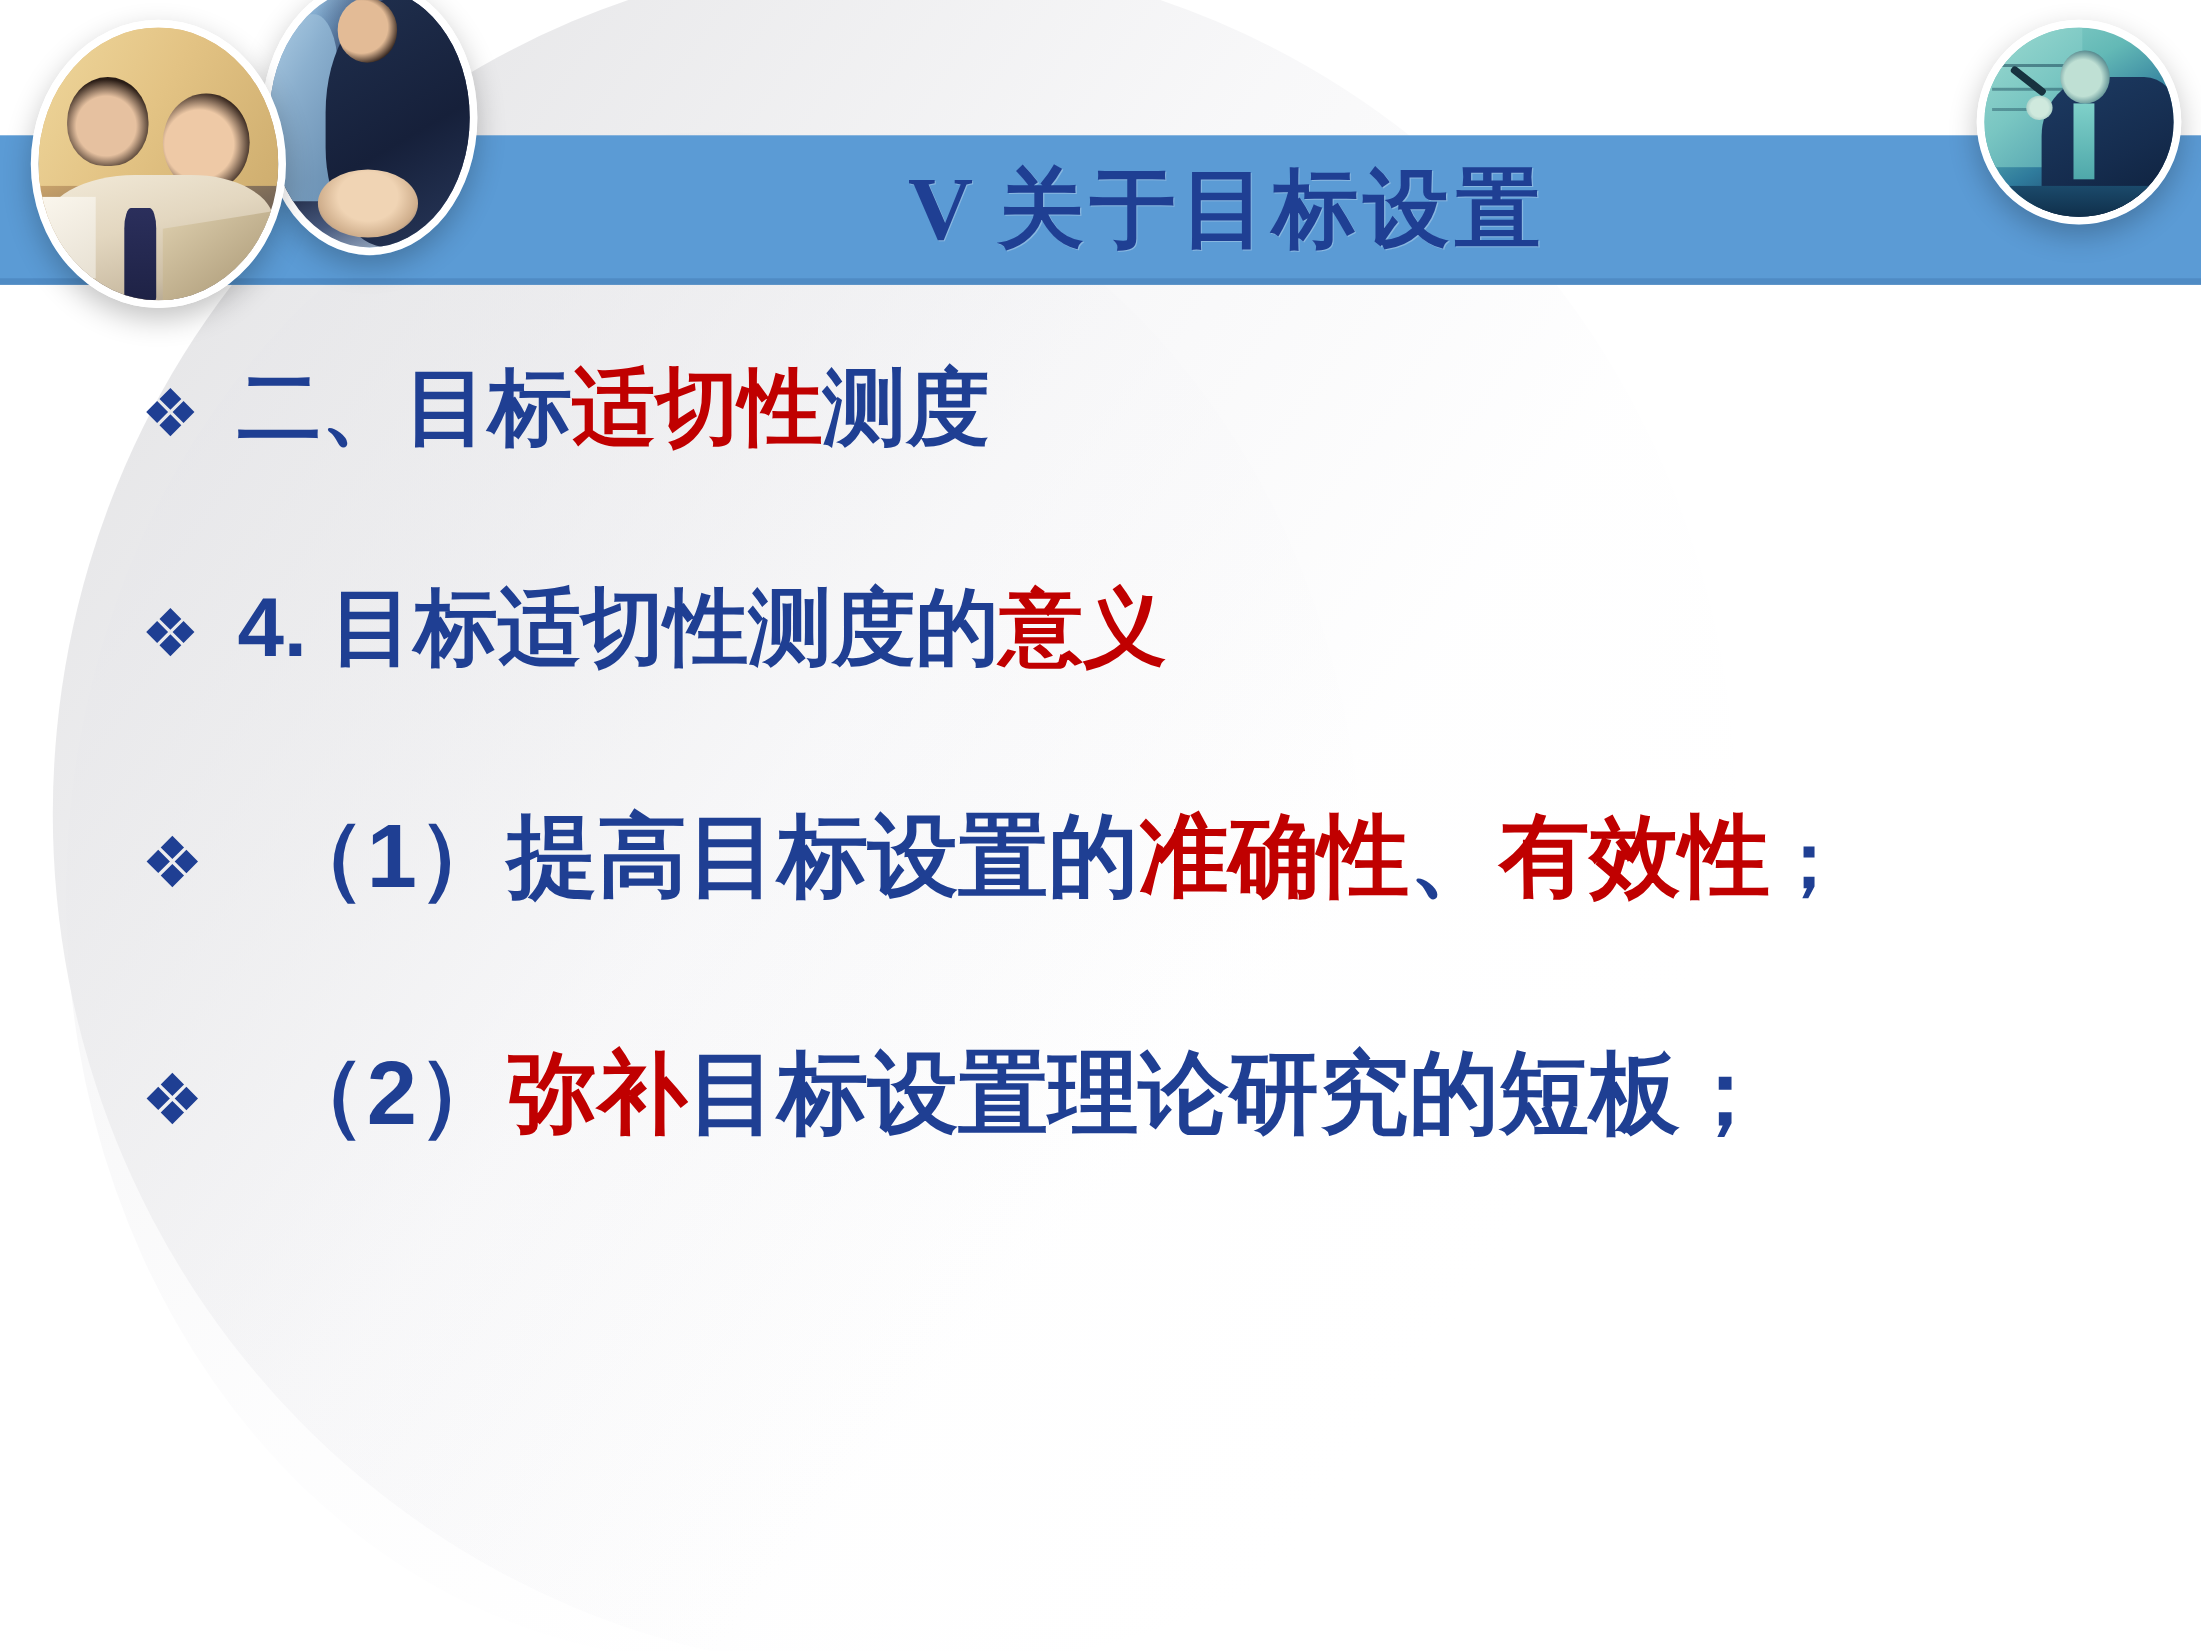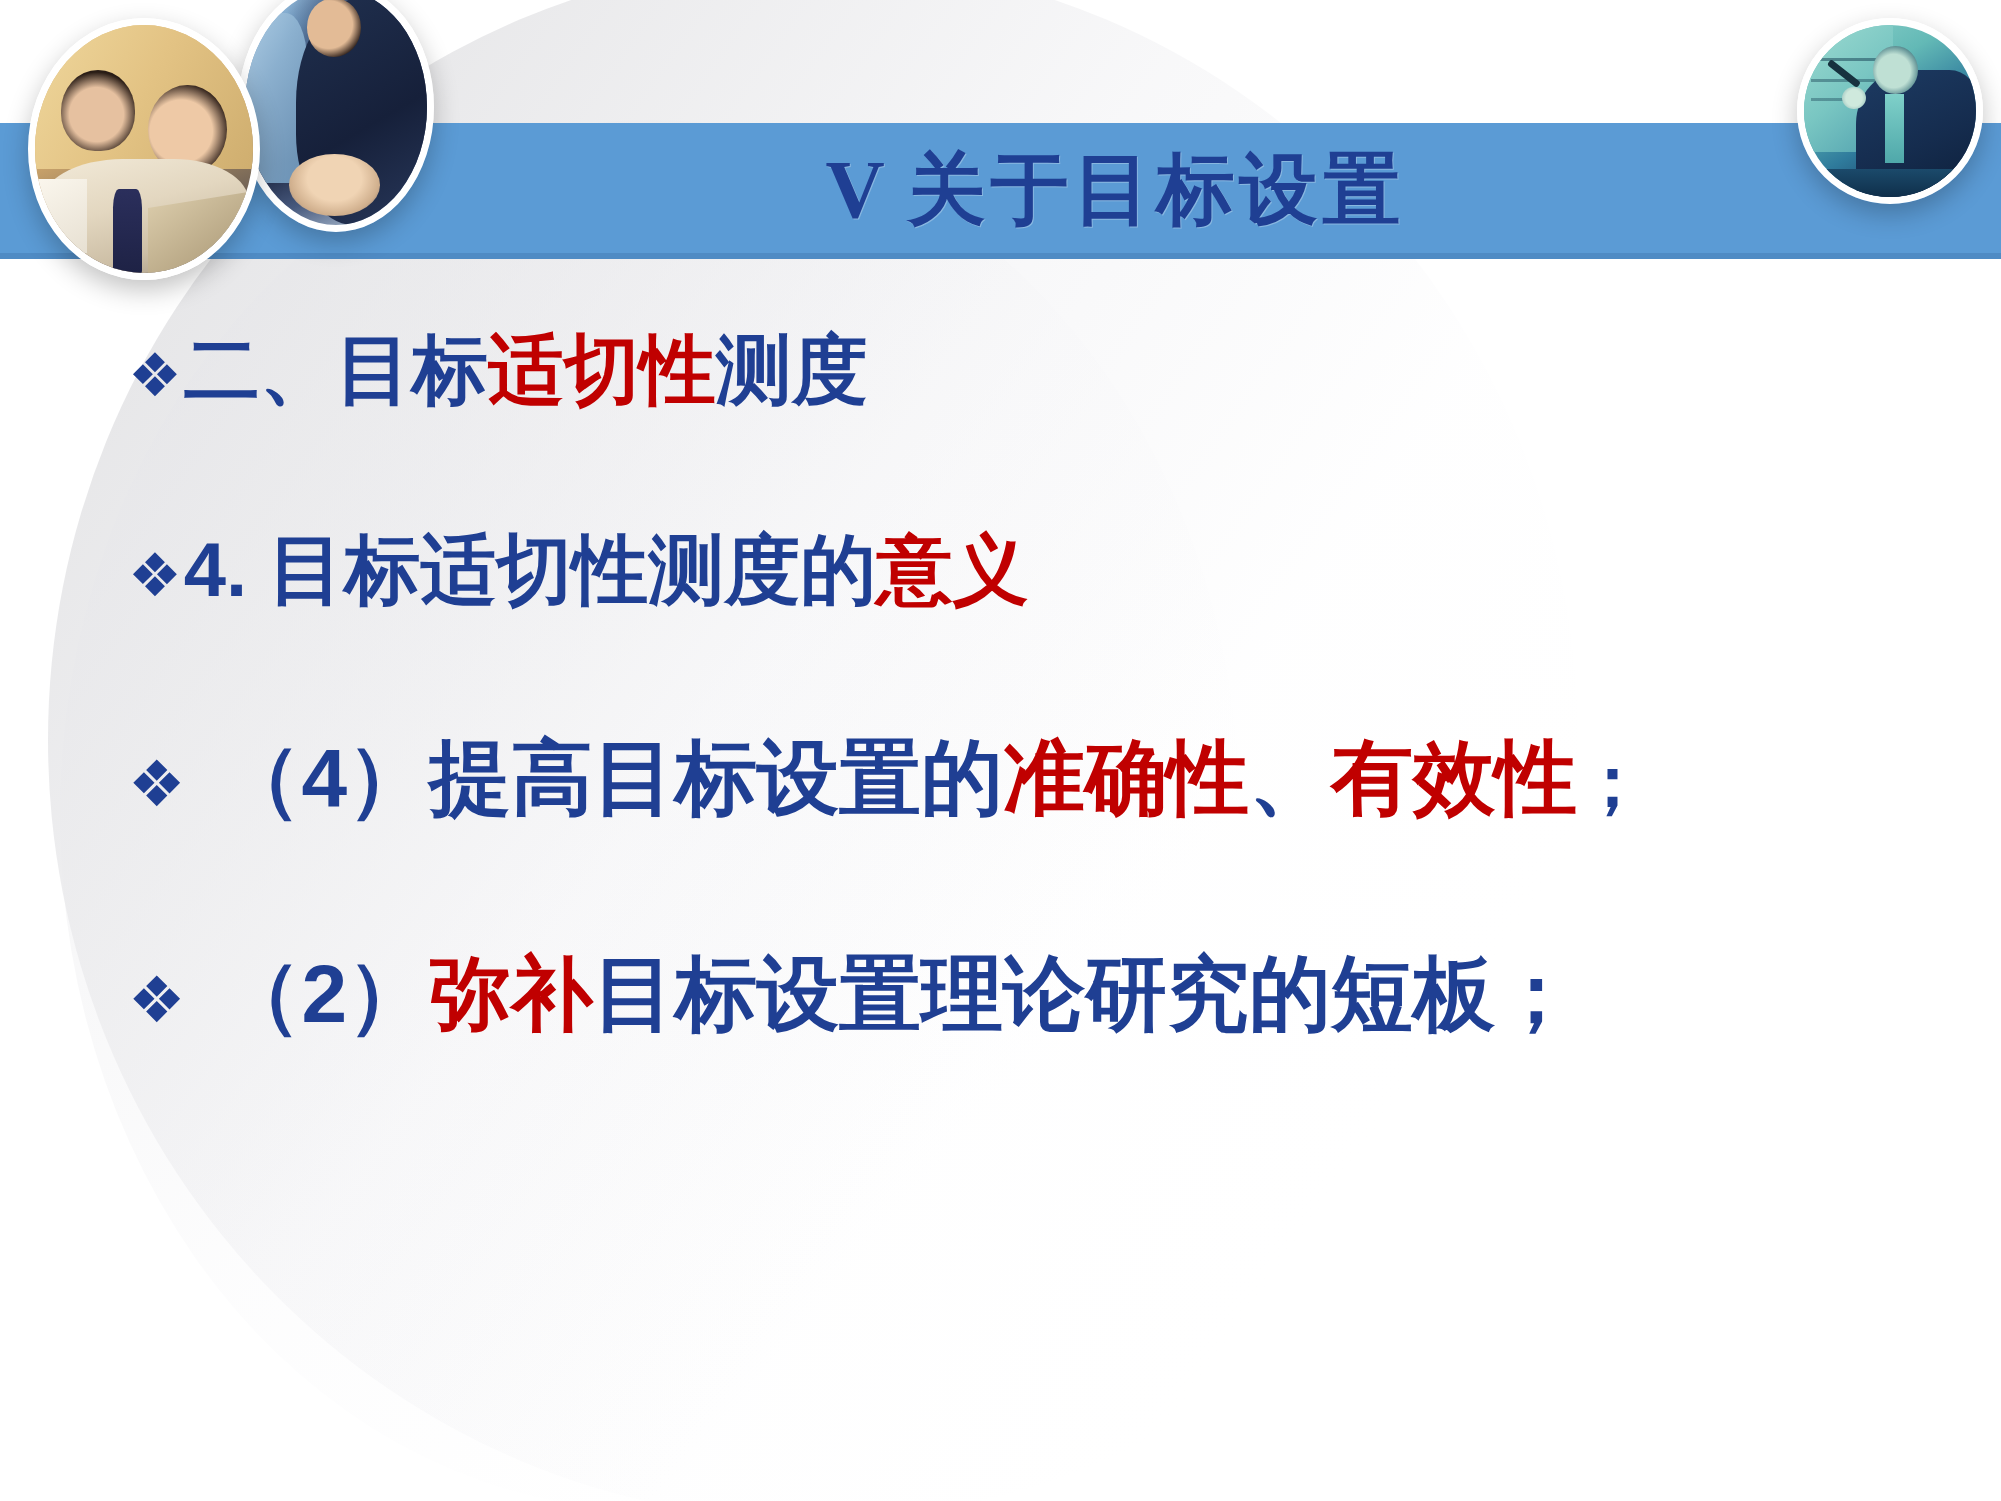--- a/index.html
+++ b/index.html
@@ -187,21 +187,21 @@
     white-space:nowrap;
     color:#1f3f93;
     font-weight:bold;
   }
   .bullet-mark{
     color:#1f3f93;
     font-family:"DejaVu Sans",sans-serif;
     font-weight:normal;
     line-height:1;
   }
-  .bullet-text{ color:#1f3f93; }
+  .bullet-text{ color:#1f3f93;margin-left:32px; }
   .red{ color:#c00000; }
   .blu{ color:#1f3f93; }
 
   
   #row0{ top:62px;  padding-left:128px; font-size:76px; }
   #row0 .bullet-mark{ font-size:60px; margin-right:2px; }
 
   #row1{ top:262px; padding-left:128px; font-size:76px; }
   #row1 .bullet-mark{ font-size:60px; margin-right:2px; }
 
@@ -269,21 +269,21 @@
     <div class="bullet-row" id="row1">
       <span class="bullet-mark">❖</span>
       <span class="bullet-text">
         <span class="blu">4. 目标适切性测度的</span><span class="red">意义</span>
       </span>
     </div>
 
     <div class="bullet-row" id="row2">
       <span class="bullet-mark">❖</span>
       <span class="bullet-text">
-        <span class="blu">（4）提高目标设置的</span><span class="red">准确性</span><span class="blu">、</span><span class="red">有效性</span><span class="blu sc">；</span>
+        <span class="blu">（1）提高目标设置的</span><span class="red">准确性</span><span class="blu">、</span><span class="red">有效性</span><span class="blu sc">；</span>
       </span>
     </div>
 
     <div class="bullet-row" id="row3">
       <span class="bullet-mark">❖</span>
       <span class="bullet-text">
         <span class="blu">（2）</span><span class="red">弥补</span><span class="blu">目标设置理论研究的短板；</span>
       </span>
     </div>
 

